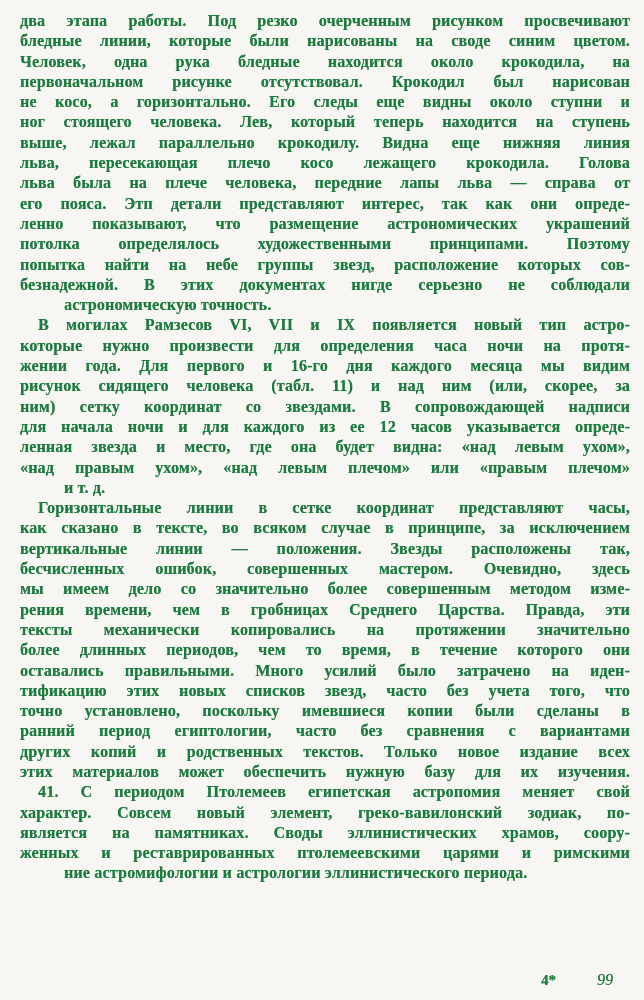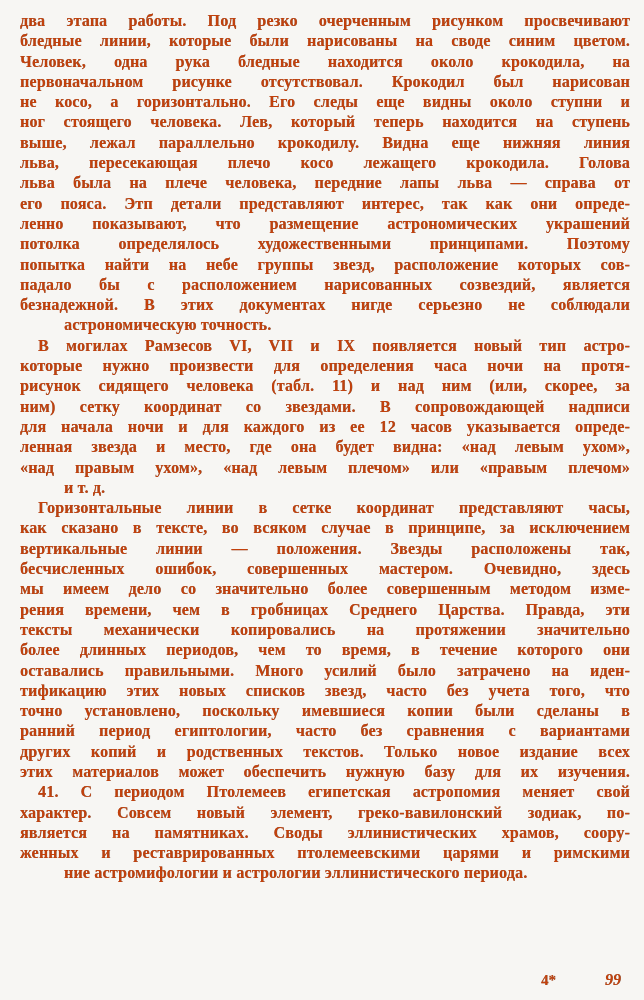--- a/index.html
+++ b/index.html
@@ -22,51 +22,51 @@
     height: 20.3px; overflow: hidden;
   }
   .line.indent { padding-left: 18px; }
   .line.last-left { text-align-last: left; margin-left: 44px; }
   .footer-sig {
     position: absolute; left: 541px; top: 972px;
     font-size: 15px; font-weight: 700;
     text-shadow: 0.2px 0.2px 0.3px rgba(20,18,14,0.5);
   }
   .footer-pagenum {
-    position: absolute; right: 23px; top: 971px;
-    font-size: 16px; font-weight: 700; font-style: italic;
+    position: absolute; right: 31px; top: 971px;
+    font-size: 16px; font-weight: 400; font-style: italic;
     text-shadow: 0.2px 0.2px 0.3px rgba(20,18,14,0.5);
   }
 </style>
 </head>
 <body style="background: rgb(247, 246, 243);">
 
-<div class="book-page" style="color: #c2410c;">
+<div class="book-page" style="color: #15803d;">
   <div class="text-column">
       <div class="paragraph">
         <div class="line">два этапа работы. Под резко очерченным рисунком просвечивают</div>
         <div class="line">бледные линии, которые были нарисованы на своде синим цветом.</div>
         <div class="line">Человек, одна рука бледные находится около крокодила, на</div>
         <div class="line">первоначальном рисунке отсутствовал. Крокодил был нарисован</div>
         <div class="line">не косо, а горизонтально. Его следы еще видны около ступни и</div>
         <div class="line">ног стоящего человека. Лев, который теперь находится на ступень</div>
         <div class="line">выше, лежал параллельно крокодилу. Видна еще нижняя линия</div>
         <div class="line">льва, пересекающая плечо косо лежащего крокодила. Голова</div>
         <div class="line">льва была на плече человека, передние лапы льва — справа от</div>
         <div class="line">его пояса. Этп детали представляют интерес, так как они опреде-</div>
         <div class="line">ленно показывают, что размещение астрономических украшений</div>
         <div class="line">потолка определялось художественными принципами. Поэтому</div>
         <div class="line">попытка найти на небе группы звезд, расположение которых сов-</div>
-        <div class="line">падало бы с расположением нарисованных созвездий, является</div>
         <div class="line">безнадежной. В этих документах нигде серьезно не соблюдали</div>
         <div class="line last-left">астрономическую точность.</div>
       </div>
       <div class="paragraph">
         <div class="line indent">В могилах Рамзесов VI, VII и IX появляется новый тип астро-</div>
         <div class="line">которые нужно произвести для определения часа ночи на протя-</div>
+        <div class="line">жении года. Для первого и 16-го дня каждого месяца мы видим</div>
         <div class="line">рисунок сидящего человека (табл. 11) и над ним (или, скорее, за</div>
         <div class="line">ним) сетку координат со звездами. В сопровождающей надписи</div>
         <div class="line">для начала ночи и для каждого из ее 12 часов указывается опреде-</div>
         <div class="line">ленная звезда и место, где она будет видна: «над левым ухом»,</div>
         <div class="line">«над правым ухом», «над левым плечом» или «правым плечом»</div>
         <div class="line last-left">и т. д.</div>
       </div>
       <div class="paragraph">
         <div class="line indent">Горизонтальные линии в сетке координат представляют часы,</div>
         <div class="line">как сказано в тексте, во всяком случае в принципе, за исключением</div>

